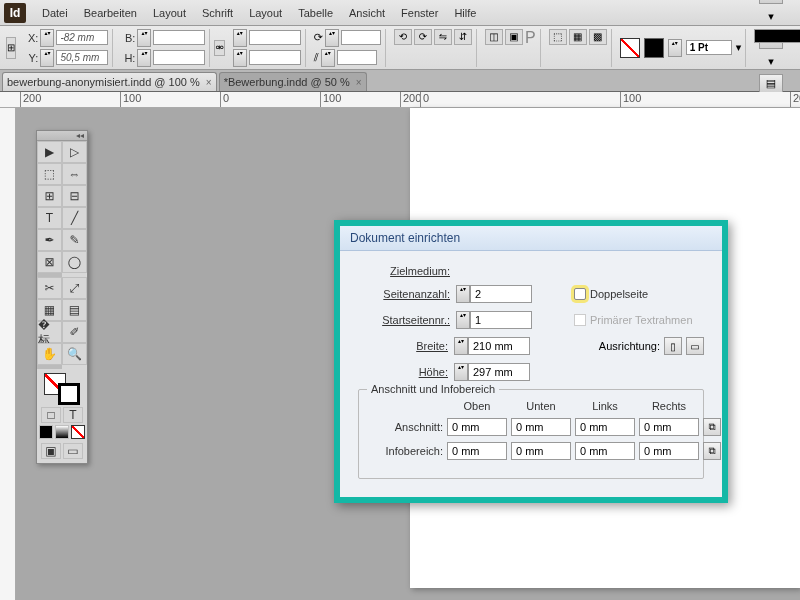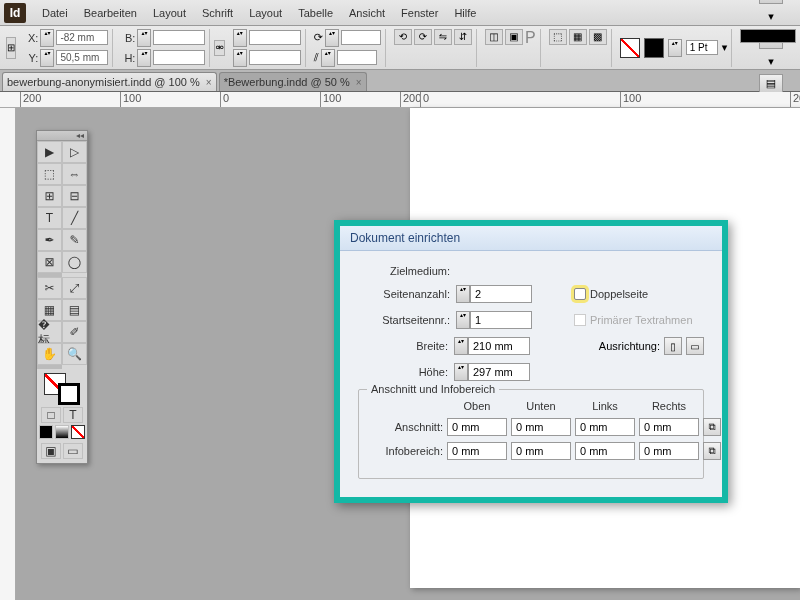--- a/index.html
+++ b/index.html
@@ -12,24 +12,24 @@
 .menubar-right { margin-left: auto; display: flex; align-items: center; gap: 6px; flex-direction: column; }
 .br-icon { width: 20px; height: 16px; background: #888; display: flex; align-items: center; justify-content: center; color: #fff; font-size: 9px; border: 1px solid #666; }
 .zoom-field { background: #fff; border: 1px solid #999; padding: 2px 4px; width: 50px; }
 .menubar-btn { width: 24px; height: 20px; background: linear-gradient(#f0f0f0,#d0d0d0); border: 1px solid #999; display: flex; align-items: center; justify-content: center; }
 
 
 .controlbar { background: linear-gradient(#eaeaea,#dcdcdc); height: 44px; border-bottom: 1px solid #999; display: flex; align-items: center; padding: 0 6px; gap: 4px; }
 .ctrl-group { display: flex; flex-direction: column; gap: 2px; padding: 0 4px; border-right: 1px solid #bbb; height: 38px; justify-content: center; }
 .ctrl-row { display: flex; align-items: center; gap: 2px; }
 .ctrl-label { color: #333; width: 14px; text-align: right; }
-.ctrl-input { background: #fff; border: 1px solid #999; padding: 1px 3px; width: 52px; font-size: 10px; color: #555; }
+.ctrl-input { background: #fff; border: 1px solid #999; padding: 1px 3px; width: 52px; font-size: 10px; color: #555; font-style: italic; }
 .ctrl-icon { width: 18px; height: 16px; background: #ddd; border: 1px solid #aaa; display: inline-flex; align-items: center; justify-content: center; font-size: 10px; }
 .ctrl-swatch { width: 20px; height: 20px; border: 1px solid #666; }
-.stroke-select { background: #fff; border: 1px solid #999; padding: 1px 3px; width: 32px; font-size: 10px; }
+.stroke-select { background: #fff; border: 1px solid #999; padding: 1px 3px; width: 46px; font-size: 10px; font-weight: bold; }
 
 
 .tabbar { background: #b8b8b8; height: 22px; display: flex; align-items: flex-end; border-bottom: 1px solid #666; }
 .doc-tab { background: linear-gradient(#e8e8e8,#d5d5d5); border: 1px solid #888; border-bottom: none; padding: 3px 4px; margin-left: 2px; display: flex; align-items: center; gap: 6px; font-size: 11px; color: #333; border-radius: 3px 3px 0 0; }
 .doc-tab.active { background: #a8a8a8; }
 .tab-close { color: #666; font-size: 10px; }
 
 
 .ruler-h { background: #f5f5f5; height: 16px; border-bottom: 1px solid #aaa; display: flex; position: relative; overflow: hidden; font-size: 8px; color: #555; }
 .ruler-tick { position: absolute; top: 0; border-left: 1px solid #888; height: 16px; padding-left: 2px; }
@@ -51,21 +51,21 @@
 .fill-stroke { position: relative; width: 36px; height: 32px; }
 .fill-sw { position: absolute; width: 22px; height: 22px; background: #fff; border: 1px solid #333; }
 .fill-sw.diag::after { content: ""; position: absolute; left: 0; top: 0; right: 0; bottom: 0; background: linear-gradient(to top right, transparent 45%, red 45%, red 55%, transparent 55%); }
 .stroke-sw { position: absolute; right: 0; bottom: 0; width: 22px; height: 22px; background: #fff; border: 3px solid #000; }
 
 
 .dialog { position: absolute; left: 334px; top: 220px; width: 394px; background: #eef1f5; border: 6px solid #14b8a6; box-shadow: 3px 3px 10px rgba(0,0,0,0.4); }
 .dialog-title { background: linear-gradient(#e8f0fa,#d4e2f2); padding: 5px 10px; color: #2a4a7a; font-size: 12px; border-bottom: 1px solid #b0c4dd; }
 .dialog-body { padding: 14px 18px 18px 18px; }
 .dlg-row { display: flex; align-items: center; margin-bottom: 8px; gap: 6px; }
-.dlg-label { width: 92px; text-align: right; color: #333; }
+.dlg-label { width: 92px; text-align: right; color: #333; text-decoration: underline; }
 .dlg-select { flex: 1; max-width: 180px; background: #fff; border: 1px solid #999; padding: 2px 4px; position: relative; }
 .dlg-select::after { content: "▾"; position: absolute; right: 4px; color: #333; }
 .dlg-input-wrap { display: flex; align-items: center; }
 .dlg-spinner { width: 14px; height: 18px; background: linear-gradient(#f0f0f0,#d0d0d0); border: 1px solid #999; display: flex; flex-direction: column; font-size: 6px; line-height: 7px; text-align: center; }
 .dlg-input { background: #fff; border: 1px solid #999; padding: 2px 4px; width: 62px; }
 .dlg-chk { display: flex; align-items: center; gap: 4px; color: #333; }
 .dlg-chk.hl .chkbox { box-shadow: 0 0 0 3px #f5e67a; border-radius: 2px; }
 .dlg-chk.disabled { color: #aaa; }
 .chkbox { width: 12px; height: 12px; background: #fff; border: 1px solid #888; }
 .fieldset { border: 1px solid #bbb; border-radius: 2px; padding: 10px 10px 12px 10px; margin-top: 6px; position: relative; }

